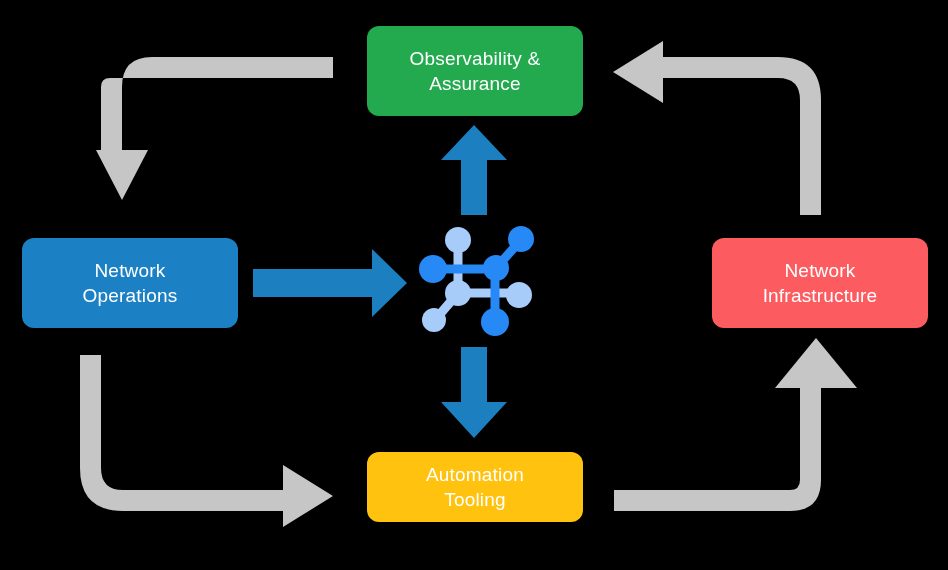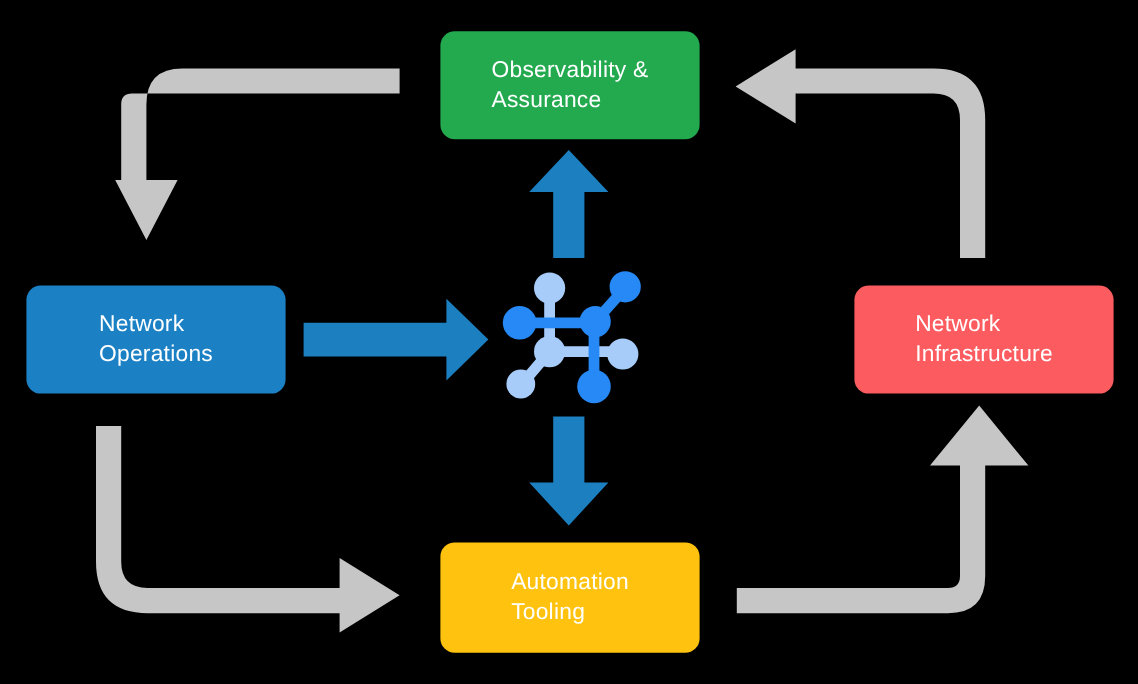--- a/index.html
+++ b/index.html
@@ -20,40 +20,41 @@
     width: 948px;
     height: 570px;
     background: #000000;
   }
   .node-box {
     position: absolute;
     border-radius: 12px;
     display: flex;
     align-items: center;
     justify-content: center;
+    text-align: center;
     color: #ffffff;
     font-size: 19px;
     line-height: 1.32;
     font-weight: 400;
     letter-spacing: 0.2px;
     box-sizing: border-box;
     padding: 4px 27px;
     white-space: pre-line;
   }
   #box-observability {
     left: 367px; top: 26px; width: 216px; height: 90px;
   }
   #box-network-operations {
     left: 22px; top: 238px; width: 216px; height: 90px;
   }
   #box-network-infrastructure {
     left: 712px; top: 238px; width: 216px; height: 90px;
   }
   #box-automation-tooling {
-    left: 367px; top: 452px; width: 216px; height: 92px;
+    left: 367px; top: 452px; width: 216px; height: 70px;
   }
   svg.layer {
     position: absolute;
     left: 0; top: 0;
     width: 948px;
     height: 570px;
     pointer-events: none;
   }
 </style>
 </head>

